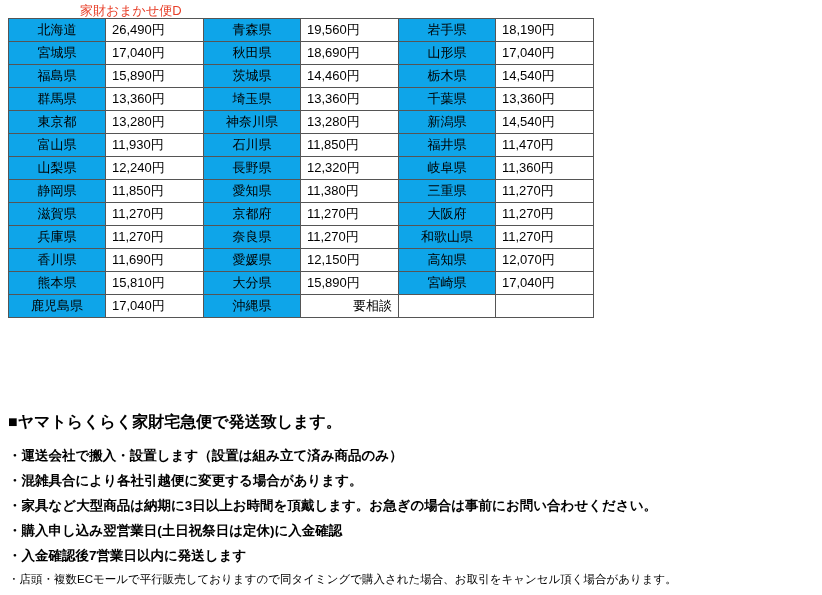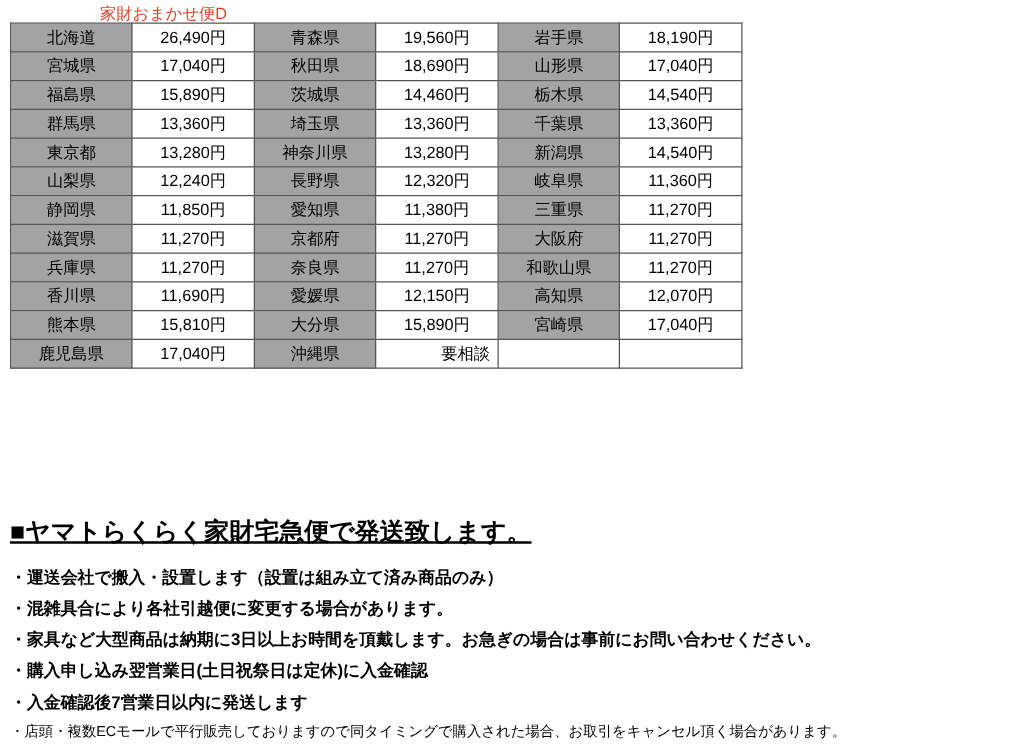--- a/index.html
+++ b/index.html
@@ -40,49 +40,48 @@
     width: 510px;
   }
   table.fee-table td {
     border: 1px solid #555555;
     height: 22px;
     font-size: 13px;
     padding: 0 6px;
     white-space: nowrap;
   }
   td.pref {
-    background: #a3a3a3;
+    background: #0ea5e9;
     text-align: center;
     width: 84px;
     font-weight: normal;
   }
   td.price {
     background: #ffffff;
-    text-align: center;
+    text-align: left;
     width: 85px;
   }
   td.price.center {
     text-align: right;
   }
   td.empty {
     border: none;
     background: transparent;
   }
   .notes {
     position: absolute;
     left: 8px;
     top: 412px;
     width: 800px;
   }
   .note-head {
-    font-size: 20px;
+    font-size: 16px;
     font-weight: bold;
     margin: 0 0 14px 0;
     letter-spacing: 0px;
-    text-decoration: underline;
   }
   .note-line {
     font-size: 13.5px;
     font-weight: bold;
     margin: 0 0 7px 0;
     letter-spacing: 0px;
   }
   .note-small {
     font-size: 11.5px;
     font-weight: normal;
@@ -131,20 +130,28 @@
           <td class="pref">千葉県</td>
           <td class="price">13,360円</td>
         </tr>
         <tr>
           <td class="pref">東京都</td>
           <td class="price">13,280円</td>
           <td class="pref">神奈川県</td>
           <td class="price">13,280円</td>
           <td class="pref">新潟県</td>
           <td class="price">14,540円</td>
+        </tr>
+        <tr>
+          <td class="pref">富山県</td>
+          <td class="price">11,930円</td>
+          <td class="pref">石川県</td>
+          <td class="price">11,850円</td>
+          <td class="pref">福井県</td>
+          <td class="price">11,470円</td>
         </tr>
         <tr>
           <td class="pref">山梨県</td>
           <td class="price">12,240円</td>
           <td class="pref">長野県</td>
           <td class="price">12,320円</td>
           <td class="pref">岐阜県</td>
           <td class="price">11,360円</td>
         </tr>
         <tr>

